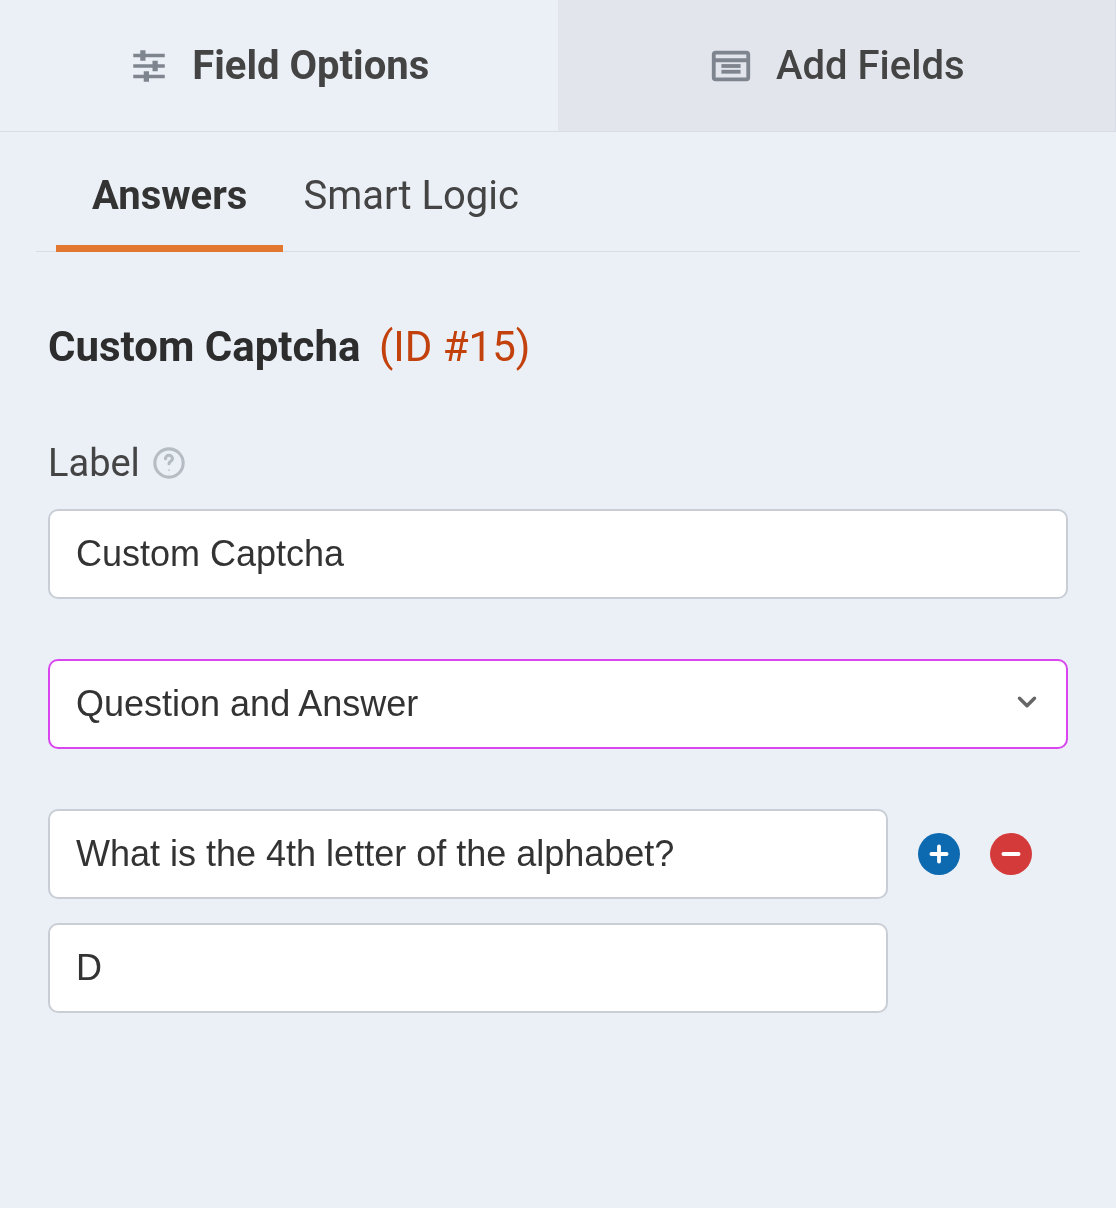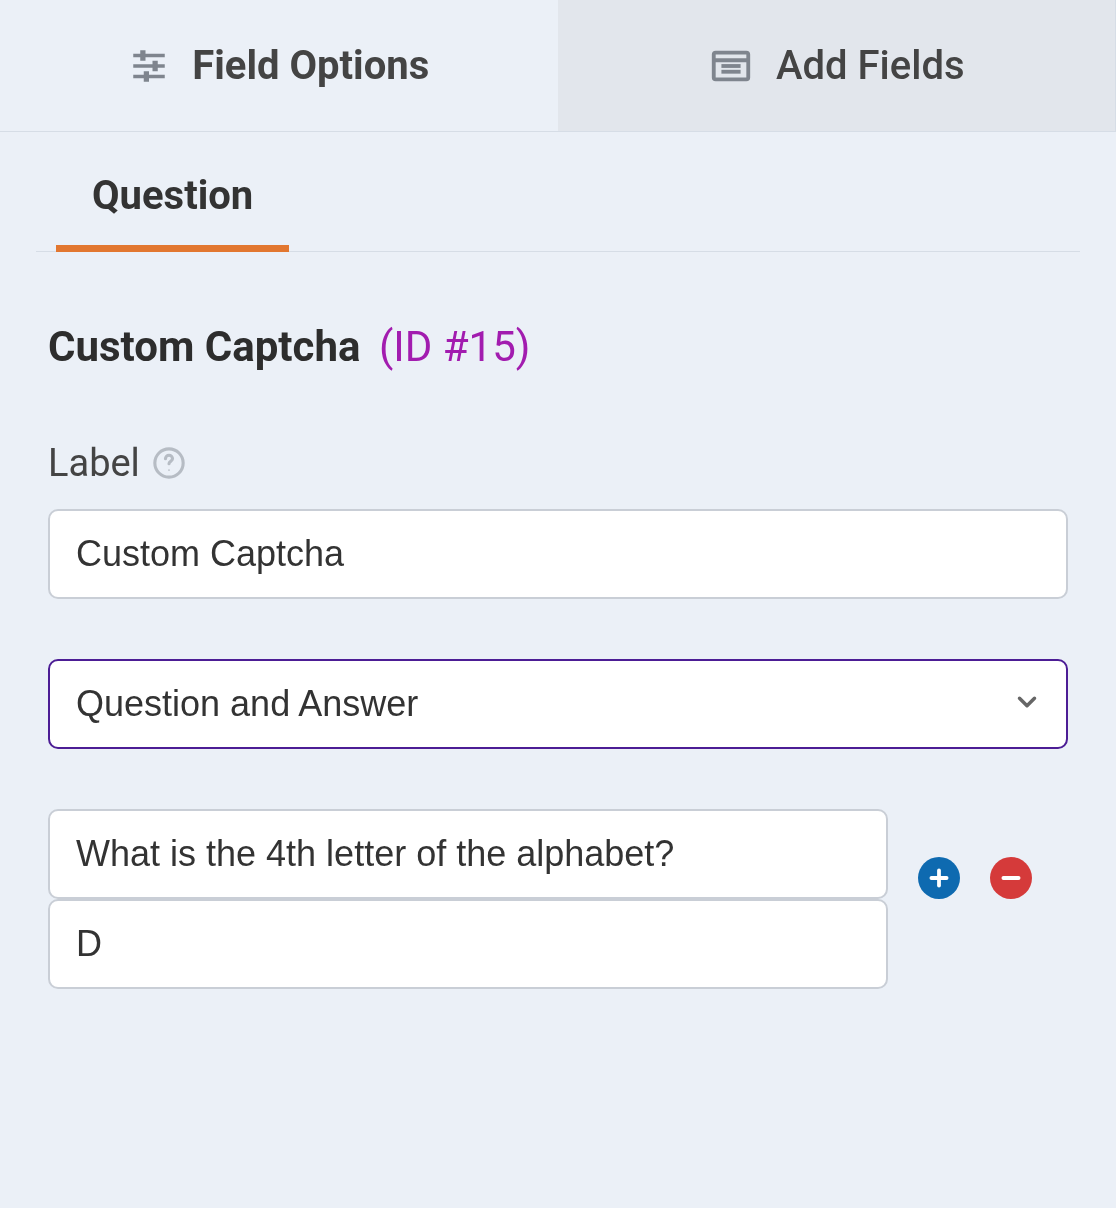--- a/index.html
+++ b/index.html
@@ -68,21 +68,21 @@
   }
 
   .field-title {
     font-size: 42px;
     font-weight: 700;
     color: #2d2d2d;
     margin-bottom: 70px;
   }
   .field-title .id-tag {
     font-weight: 400;
-    color: #a21caf;
+    color: #c2410c;
     margin-left: 8px;
   }
 
   .form-section { margin-bottom: 60px; }
   .form-label-row {
     display: flex;
     align-items: center;
     gap: 12px;
     margin-bottom: 24px;
   }
@@ -108,21 +108,21 @@
     background: #fff;
     font-size: 36px;
     padding: 0 26px;
     color: #333;
   }
 
   .select-wrap { position: relative; width: 100%; }
   .select-input {
     width: 100%;
     height: 90px;
-    border: 2px solid #4c1d95;
+    border: 2px solid #d946ef;
     border-radius: 10px;
     background: #fff;
     font-size: 36px;
     padding: 0 70px 0 26px;
     color: #333;
     appearance: none;
     -webkit-appearance: none;
     cursor: pointer;
     text-align: left;
   }
@@ -130,22 +130,23 @@
     position: absolute;
     right: 26px;
     top: 50%;
     transform: translateY(-50%);
     pointer-events: none;
     color: #666;
   }
 
   .qa-row {
     display: flex;
-    align-items: flex-end;
+    align-items: center;
     gap: 30px;
+    margin-bottom: 24px;
   }
   .qa-input {
     flex: 0 0 840px;
     height: 90px;
     border: 2px solid #c9ced6;
     border-radius: 10px;
     background: #fff;
     font-size: 36px;
     padding: 0 26px;
     color: #333;
@@ -200,21 +201,24 @@
         <line x1="7" y1="12" x2="17" y2="12"></line>
         <line x1="7" y1="15" x2="17" y2="15"></line>
       </svg>
     </span>
     <span>Add Fields</span>
   </div>
 </div>
 
 <div class="sub-tabs">
   <div class="sub-tab active">
-    <span>Question</span>
+    <span>Answers</span>
+  </div>
+  <div class="sub-tab">
+    <span>Smart Logic</span>
   </div>
 </div>
 
 <div class="panel">
 
   <div class="field-title">
     <span>Custom Captcha</span>
     <span class="id-tag">(ID #15)</span>
   </div>
 

